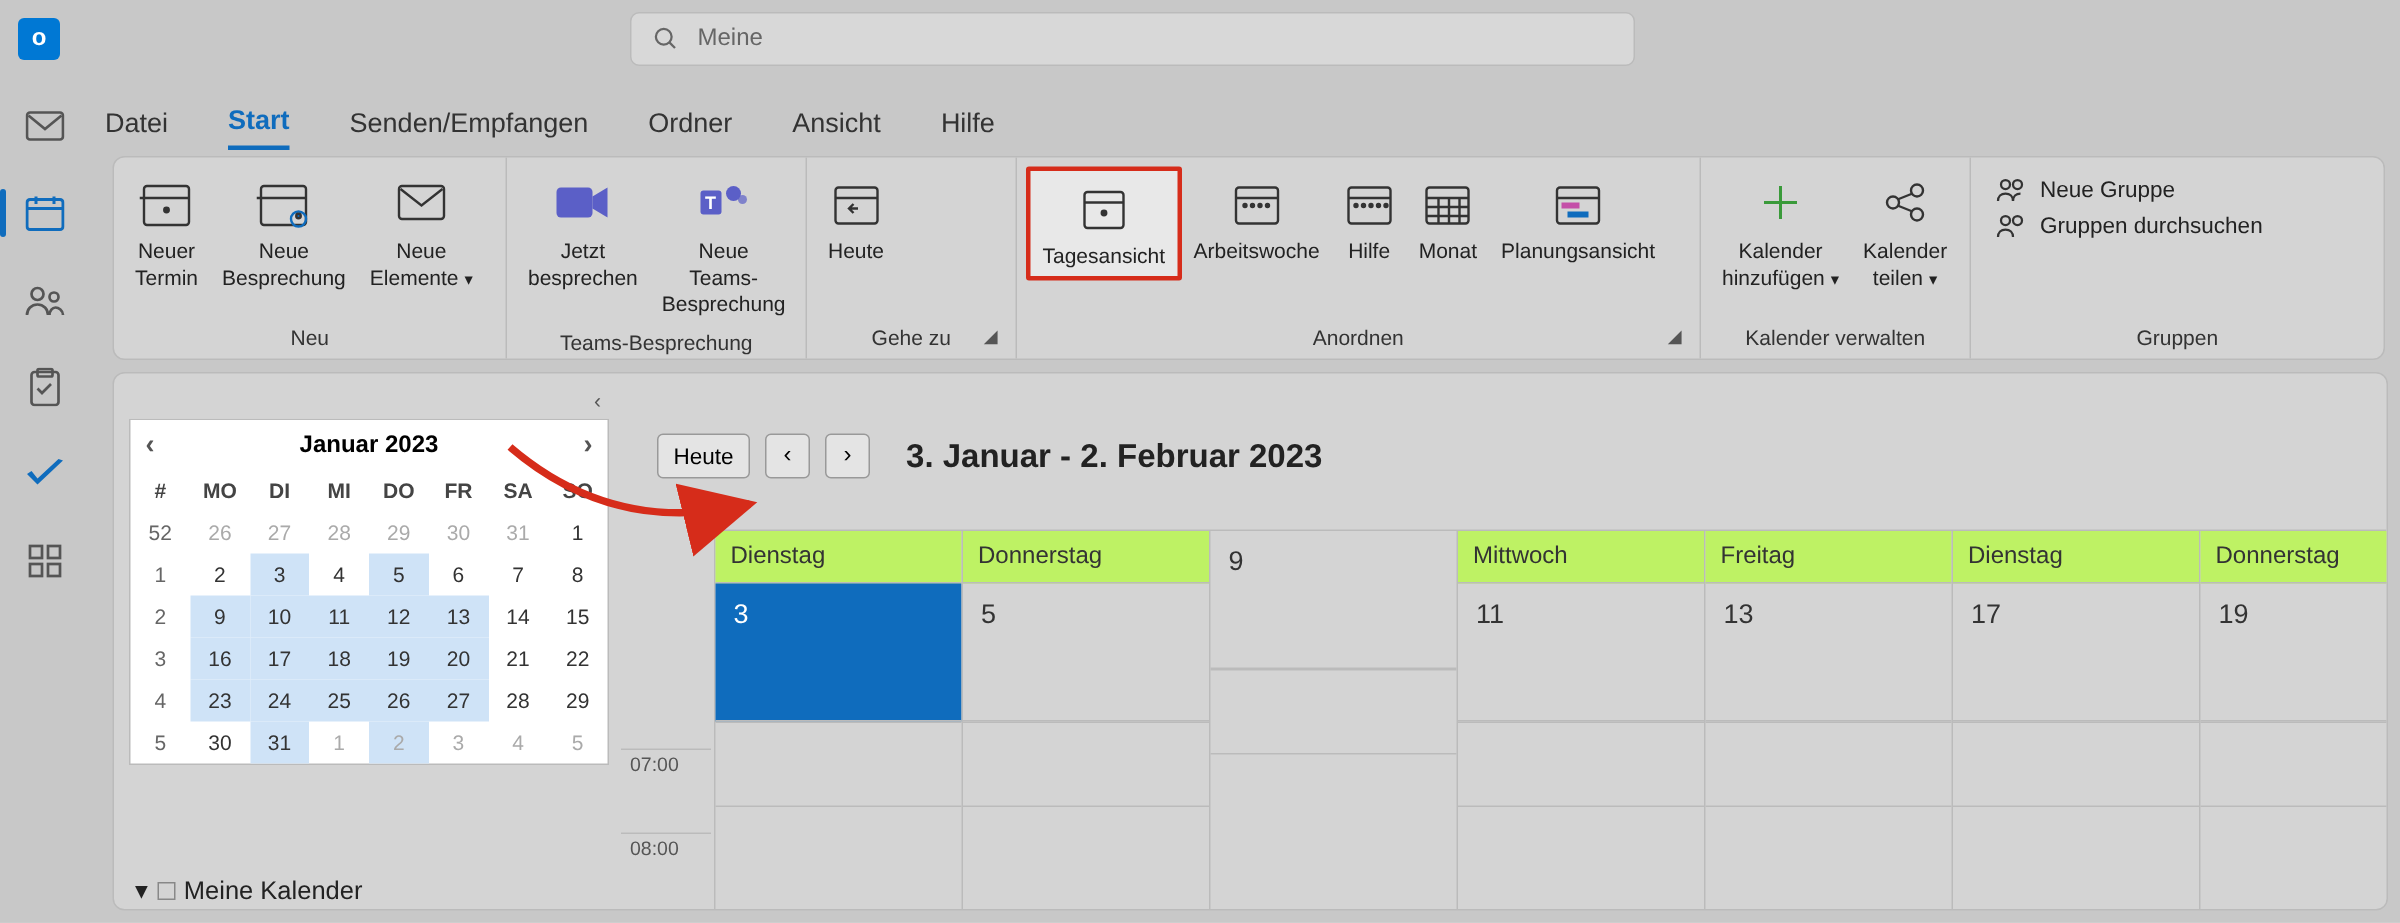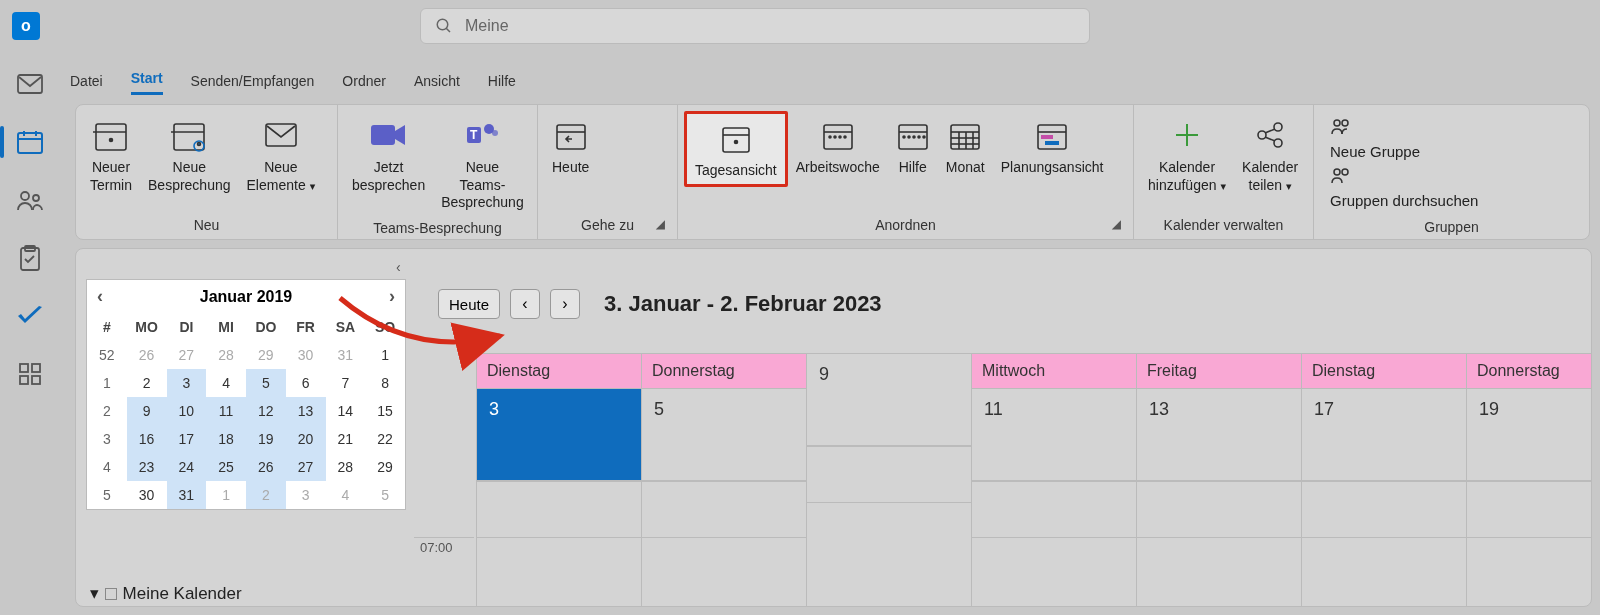--- a/index.html
+++ b/index.html
@@ -11,40 +11,40 @@
 .search-box { width: 670px; height: 36px; background: #d8d8d8; border: 1px solid #bbb; border-radius: 6px; display: flex; align-items: center; padding: 0 14px; color: #666; font-size: 16px; }
 .search-box svg { margin-right: 12px; }
 
 
 .rail { position: absolute; left: 0; top: 52px; width: 60px; height: 563px; background: #c8c8c8; display: flex; flex-direction: column; align-items: center; padding-top: 16px; gap: 26px; }
 .rail-item { width: 40px; height: 32px; display: flex; align-items: center; justify-content: center; color: #555; position: relative; cursor: pointer; }
 .rail-item.active { color: #0f6cbd; }
 .rail-item.active::before { content: ""; position: absolute; left: -10px; top: 0; bottom: 0; width: 4px; background: #0f6cbd; border-radius: 2px; }
 
 
-.tabs { position: absolute; left: 70px; top: 70px; display: flex; gap: 28px; align-items: flex-end; font-size: 14px; color: #333; }
+.tabs { position: absolute; left: 70px; top: 70px; display: flex; gap: 40px; align-items: center; font-size: 18px; color: #333; }
 .tabs .tab { padding-bottom: 6px; cursor: pointer; }
 .tabs .tab.active { color: #0f6cbd; border-bottom: 3px solid #0f6cbd; font-weight: 700; }
 
 
 .ribbon { position: absolute; left: 75px; top: 104px; right: 10px; height: 136px; background: #d4d4d4; border: 1px solid #bbb; border-radius: 8px; display: flex; }
 .ribbon-group { display: flex; flex-direction: column; border-right: 1px solid #bbb; padding: 6px 6px 0 6px; }
 .ribbon-group:last-child { border-right: none; }
 .group-row { display: flex; flex: 1; align-items: flex-start; }
 .group-title { text-align: center; font-size: 14px; color: #333; padding: 4px 0 6px 0; position: relative; }
 .group-expand { position: absolute; right: 6px; top: 4px; font-size: 12px; color: #555; }
 .rbtn { display: flex; flex-direction: column; align-items: center; justify-content: flex-start; padding: 4px 8px; cursor: pointer; text-align: center; }
 .rbtn .icon-slot { height: 40px; display: flex; align-items: center; justify-content: center; margin-bottom: 4px; }
 .rbtn .lbl { font-size: 14px; color: #222; line-height: 1.25; white-space: pre-line; }
 .rbtn.selected { border: 3px solid #d62c1a; background: #e8e8e8; border-radius: 2px; }
 .caret { font-size: 11px; margin-left: 4px; }
 
 
 .rstack { display: flex; flex-direction: column; gap: 6px; padding: 6px 10px; }
-.rstack .rline { display: flex; align-items: flex-start; gap: 8px; font-size: 15px; color: #222; cursor: pointer; flex-direction: column; }
+.rstack .rline { display: flex; align-items: flex-end; gap: 8px; font-size: 15px; color: #222; cursor: pointer; }
 
 
 .content { position: absolute; left: 75px; top: 248px; right: 8px; bottom: 8px; background: #d4d4d4; border: 1px solid #bbb; border-radius: 8px; overflow: hidden; }
 .panel-collapse { position: absolute; left: 320px; top: 10px; font-size: 14px; color: #555; cursor: pointer; }
 
 
 .mini-cal { position: absolute; left: 10px; top: 30px; width: 320px; background: #fff; border: 1px solid #bbb; }
 .mini-head { display: flex; align-items: center; justify-content: space-between; padding: 6px 10px; font-weight: bold; font-size: 16px; }
 .mini-head .nav { font-size: 18px; color: #555; cursor: pointer; }
 .mini-grid { display: grid; grid-template-columns: repeat(8, 1fr); font-size: 14px; }
@@ -59,23 +59,23 @@
 
 
 .date-tools { position: absolute; left: 362px; top: 40px; display: flex; align-items: center; gap: 10px; }
 .btn-outline { border: 1px solid #999; background: #e4e4e4; border-radius: 4px; height: 30px; padding: 0 10px; display: flex; align-items: center; font-size: 15px; cursor: pointer; }
 .btn-sq { border: 1px solid #999; background: #e4e4e4; border-radius: 4px; width: 30px; height: 30px; display: flex; align-items: center; justify-content: center; font-size: 16px; cursor: pointer; }
 .date-range { font-size: 22px; font-weight: 600; color: #222; margin-left: 14px; }
 
 
 .daycols { position: absolute; left: 400px; right: 0; top: 104px; bottom: 0; display: flex; border-top: 1px solid #bbb; }
 .timecol { position: absolute; left: 338px; top: 250px; width: 60px; font-size: 13px; color: #555; }
-.timecol div { height: 56px; border-top: 1px solid #bbb; padding: 2px 6px; margin-top: 38px; }
+.timecol div { height: 56px; border-top: 1px solid #bbb; padding: 2px 6px; }
 .daycol { flex: 1; border-left: 1px solid #bbb; display: flex; flex-direction: column; min-width: 165px; }
-.dayname { background: #f9a8d4; border-bottom: 1px solid #bbb; padding: 8px 10px; font-size: 16px; color: #333; }
+.dayname { background: #bef264; border-bottom: 1px solid #bbb; padding: 8px 10px; font-size: 16px; color: #333; }
 .daynum { padding: 10px 12px; font-size: 18px; color: #333; height: 92px; border-bottom: 1px solid #bbb; }
 .daycol.selected .daynum { background: #0f6cbd; color: #fff; }
 .dayslots div { height: 56px; border-top: 1px solid #bbb; }
 
 
 .arrow-svg { position: absolute; left: 330px; top: 248px; pointer-events: none; }
 </style>
 </head>
 <body>
 
@@ -353,21 +353,21 @@
     <div class="group-title">Gruppen</div>
   </div>
 </div>
 
 <div class="content">
   <div class="panel-collapse">‹</div>
 
   <div class="mini-cal">
     <div class="mini-head">
       <span class="nav">‹</span>
-      <span>Januar 2019</span>
+      <span>Januar 2023</span>
       <span class="nav">›</span>
     </div>
     <div class="mini-grid" id="mini-grid">
         <div class="hdr">#</div>
         <div class="hdr">MO</div>
         <div class="hdr">DI</div>
         <div class="hdr">MI</div>
         <div class="hdr">DO</div>
         <div class="hdr">FR</div>
         <div class="hdr">SA</div>

